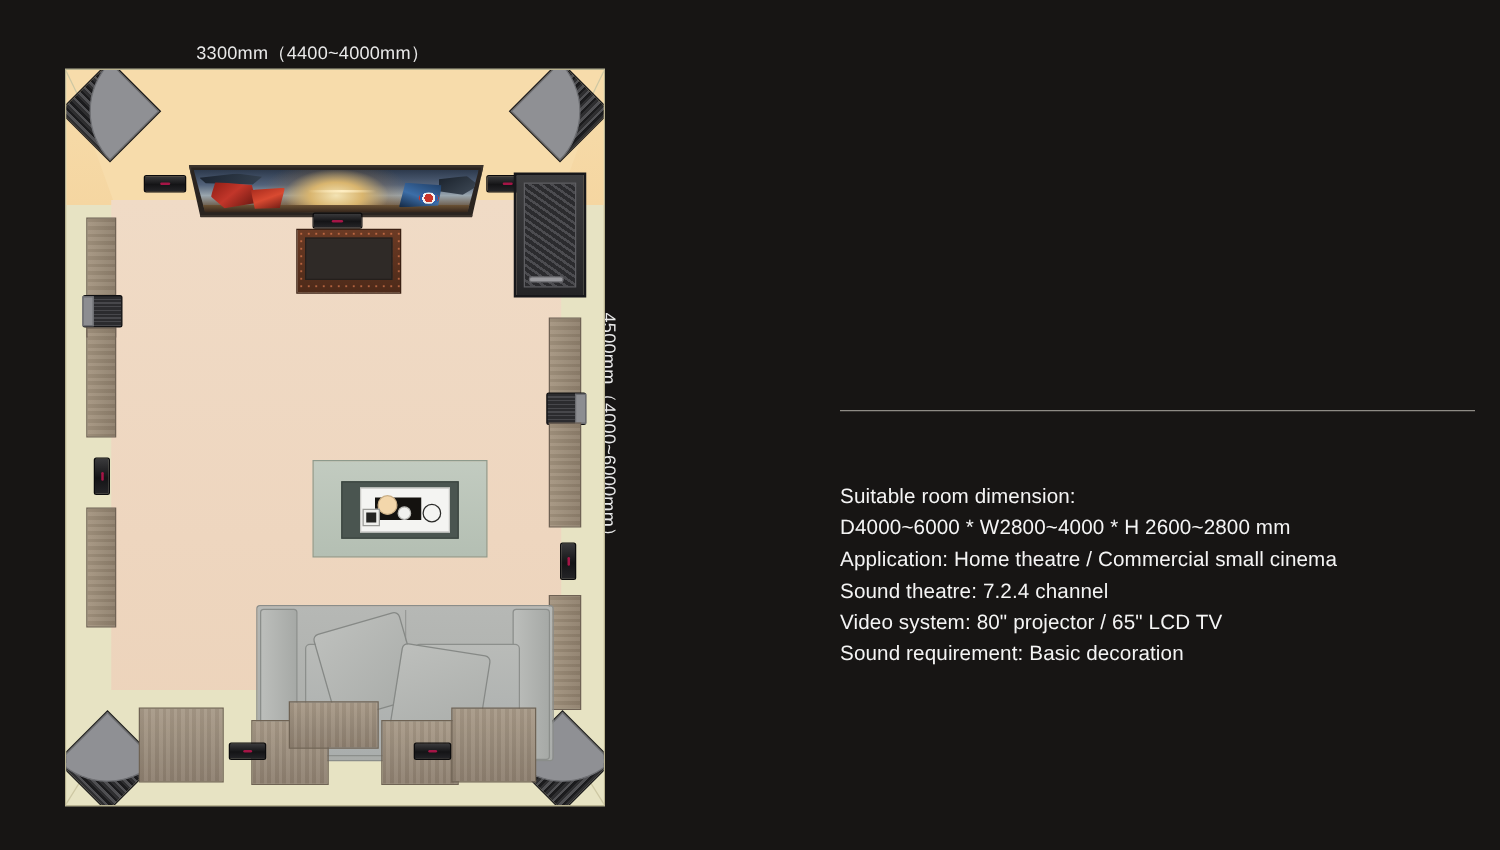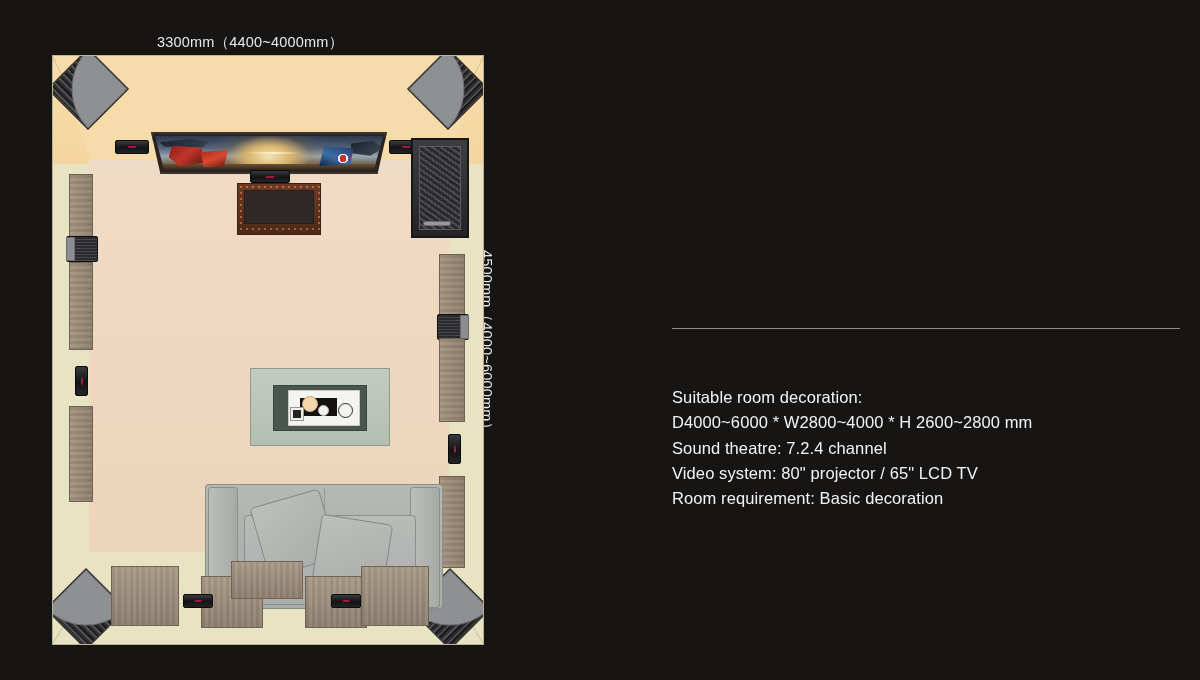--- a/index.html
+++ b/index.html
@@ -413,20 +413,21 @@
 
     <div class="spk" style="left:130px; top:538px; width:30px; height:14px;"></div>
     <div class="spk" style="left:278px; top:538px; width:30px; height:14px;"></div>
 
   </div>
 
 
   <div id="divider"></div>
 
   <div id="info-en">
-    <div class="info-line-en">Suitable room decoration:</div>
+    <div class="info-line-en">Suitable room dimension:</div>
     <div class="info-line-en">D4000~6000 * W2800~4000 * H 2600~2800 mm</div>
+    <div class="info-line-en">Application: Home theatre / Commercial small cinema</div>
     <div class="info-line-en">Sound theatre: 7.2.4 channel</div>
     <div class="info-line-en">Video system: 80" projector / 65" LCD TV</div>
-    <div class="info-line-en">Room requirement: Basic decoration</div>
+    <div class="info-line-en">Sound requirement: Basic decoration</div>
   </div>
 
 </div>
 
 </body></html>

